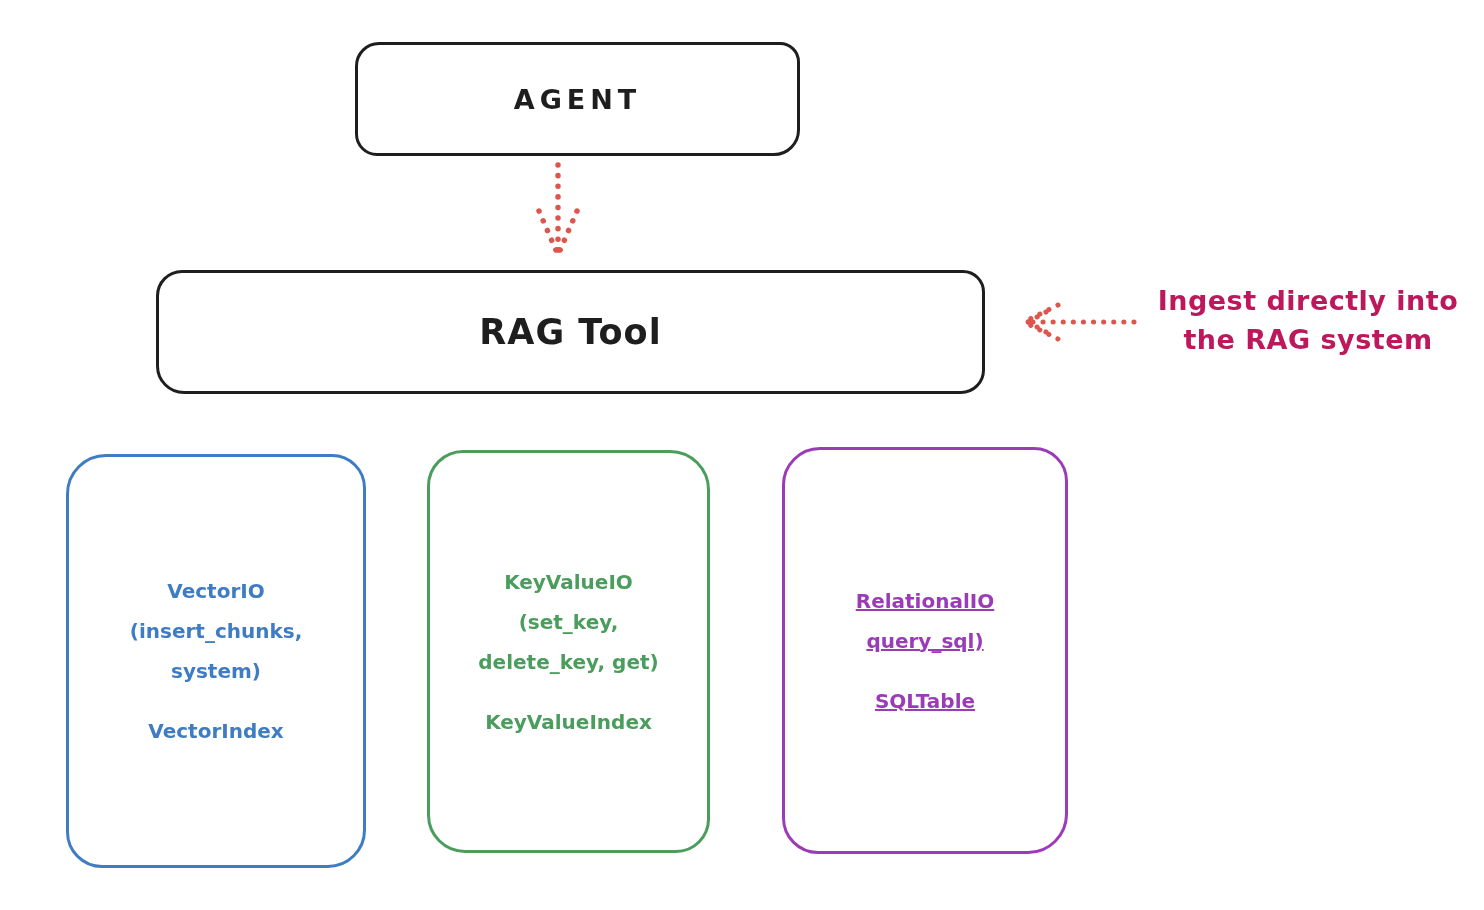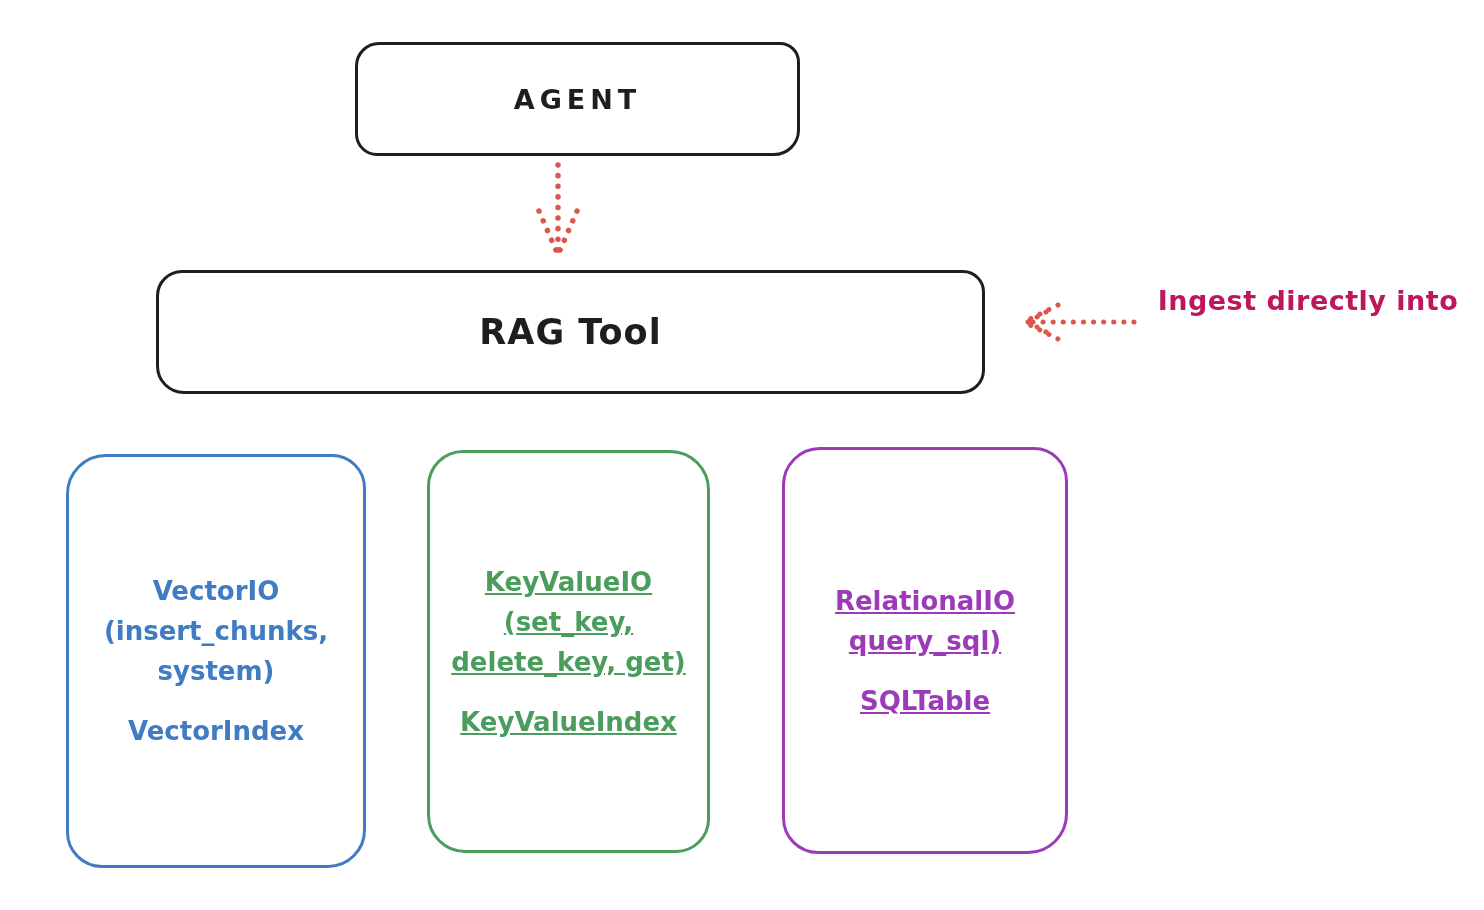--- a/index.html
+++ b/index.html
@@ -34,37 +34,36 @@
   }
   .rag-node {
     left: 156px; top: 270px; width: 829px; height: 124px;
     border-radius: 26px 22px 24px 28px;
     font-size: 35px;
     letter-spacing: 1px;
   }
   .backend-node {
     flex-direction: column;
     text-align: center;
-    font-size: 26px;
+    font-size: 20px;
     line-height: 40px;
     border-width: 3.5px;
   }
   .backend-node .index-label {
     margin-top: 20px;
   }
   .vector-node {
     left: 66px; top: 454px; width: 300px; height: 414px;
     border-color: #3f7cc3; color: #3f7cc3;
     border-radius: 40px 34px 38px 36px;
   }
   .keyvalue-node {
     left: 427px; top: 450px; width: 283px; height: 403px;
     border-color: #4a9d5c; color: #4a9d5c;
     border-radius: 36px 40px 34px 38px;
-    text-decoration: underline;
   }
   .relational-node {
     left: 782px; top: 447px; width: 286px; height: 407px;
     border-color: #9b3bb8; color: #9b3bb8;
     border-radius: 38px 34px 40px 36px;
     text-decoration: underline;
   }
   .arrow-svg {
     position: absolute;
   }
@@ -106,20 +105,21 @@
       <line x1="120" y1="22" x2="16" y2="22"></line>
       <line x1="44" y1="5" x2="10" y2="22"></line>
       <line x1="44" y1="39" x2="10" y2="22"></line>
       <line x1="32" y1="12" x2="14" y2="22"></line>
       <line x1="32" y1="32" x2="14" y2="22"></line>
     </g>
   </svg>
 
   <div class="annotation">
     <div>Ingest directly into</div>
+    <div>the RAG system</div>
   </div>
 
   <div class="node backend-node vector-node">
     <div>VectorIO</div>
     <div>(insert_chunks,</div>
     <div>system)</div>
     <div class="index-label">VectorIndex</div>
   </div>
 
   <div class="node backend-node keyvalue-node">

